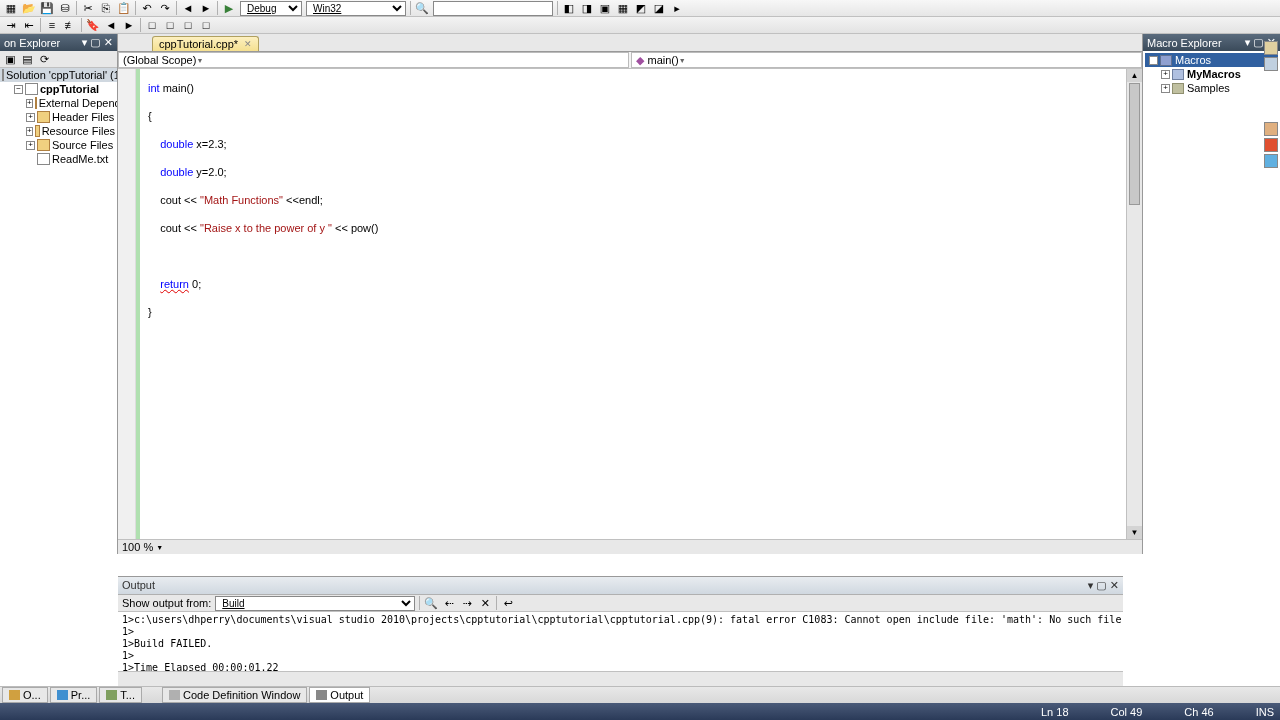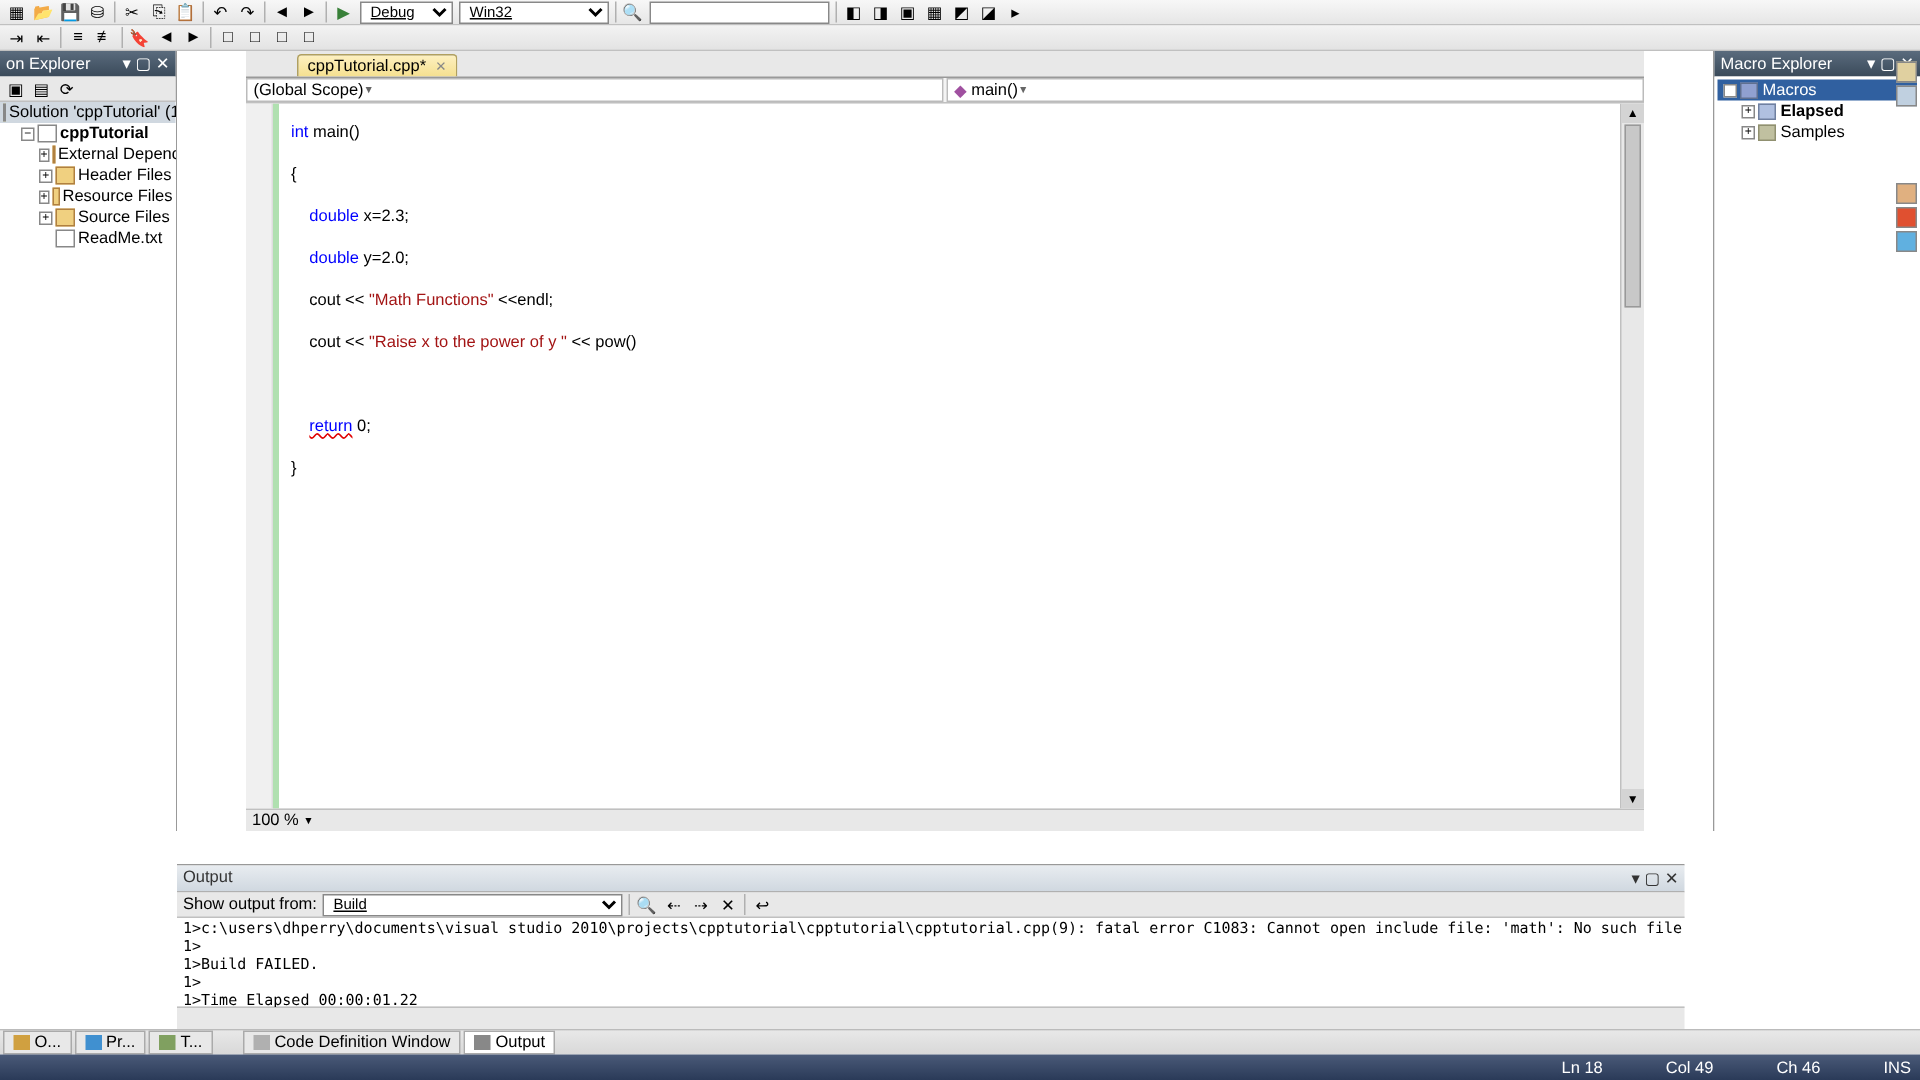--- a/index.html
+++ b/index.html
@@ -6,21 +6,21 @@
 body { width: 1280px; height: 720px; background: #fff; overflow: hidden; position: relative; }
 
 .toolbar { background: linear-gradient(#f7f7f7, #e6e6e6); border-bottom: 1px solid #c0c0c0; height: 17px; display: flex; align-items: center; padding: 0 2px; }
 .toolbar2 { background: linear-gradient(#f3f3f3, #e3e3e3); border-bottom: 1px solid #c0c0c0; height: 17px; display: flex; align-items: center; padding: 0 2px; }
 
 .tb-btn { width: 16px; height: 15px; margin: 0 1px; display: inline-flex; align-items: center; justify-content: center; cursor: pointer; }
 .tb-sep { width: 1px; height: 14px; background: #b0b0b0; margin: 0 2px; }
 .tb-dd { height: 15px; border: 1px solid #888; background: #fff; font-size: 10px; padding: 0 2px; margin: 0 2px; text-decoration: underline; }
 .tb-play { color: #388038; }
 
-.main-area { display: flex; height: 520px; gap: 46px; }
+.main-area { display: flex; height: 520px; }
 
 .left-panel { width: 118px; background: #f0f0f0; border-right: 1px solid #999; display: flex; flex-direction: column; }
 .panel-header { background: linear-gradient(#5a6b7d, #3a4a5a); color: #fff; font-size: 10px; padding: 2px 4px; display: flex; justify-content: space-between; align-items: center; }
 .panel-toolbar { background: #e8e8e8; border-bottom: 1px solid #c0c0c0; height: 17px; display: flex; align-items: center; padding: 0 2px; }
 .panel-toolbar .tb-btn { width: 15px; }
 .tree { background: #fff; flex: 1; overflow: auto; font-size: 10px; }
 .tree-item { padding: 1px 2px; display: flex; align-items: center; cursor: pointer; white-space: nowrap; }
 .tree-item.sel { background: #d0d8e0; }
 .tree-expand { width: 9px; height: 9px; border: 1px solid #888; display: inline-flex; align-items: center; justify-content: center; margin-right: 2px; font-size: 8px; line-height: 8px; background: #fff; }
 .tree-icon { width: 13px; height: 12px; margin-right: 2px; display: inline-block; }
@@ -243,21 +243,21 @@
     </div>
     <div class="tree" style="padding:2px">
       <div class="right-tree-item sel">
         <span class="tree-expand">−</span>
         <span class="right-icon ic-macro"></span>
         <span>Macros</span>
       </div>
       <div class="right-tree-item" style="padding-left:16px">
         <span class="tree-expand">+</span>
         <span class="right-icon ic-mymacros"></span>
-        <span class="bold">Elapsed</span>
+        <span class="bold">MyMacros</span>
       </div>
       <div class="right-tree-item" style="padding-left:16px">
         <span class="tree-expand">+</span>
         <span class="right-icon ic-samples"></span>
         <span>Samples</span>
       </div>
     </div>
   </div>
 </div>
 

